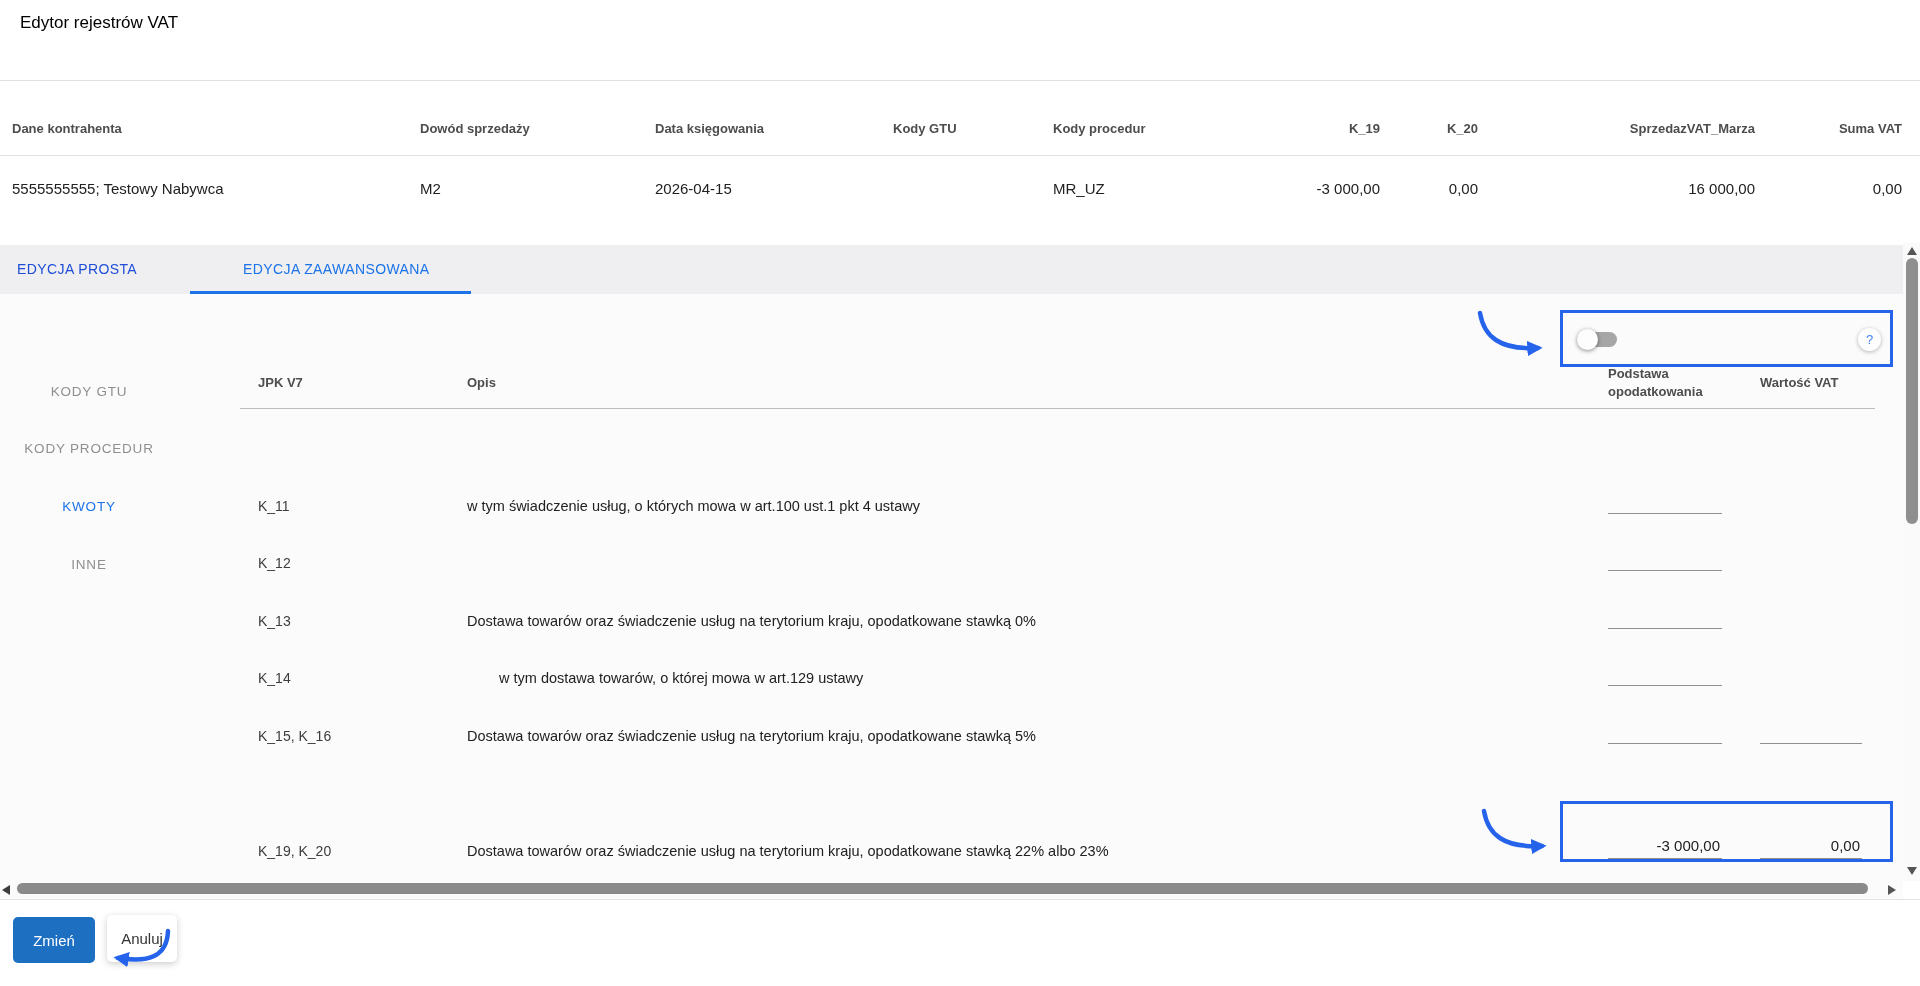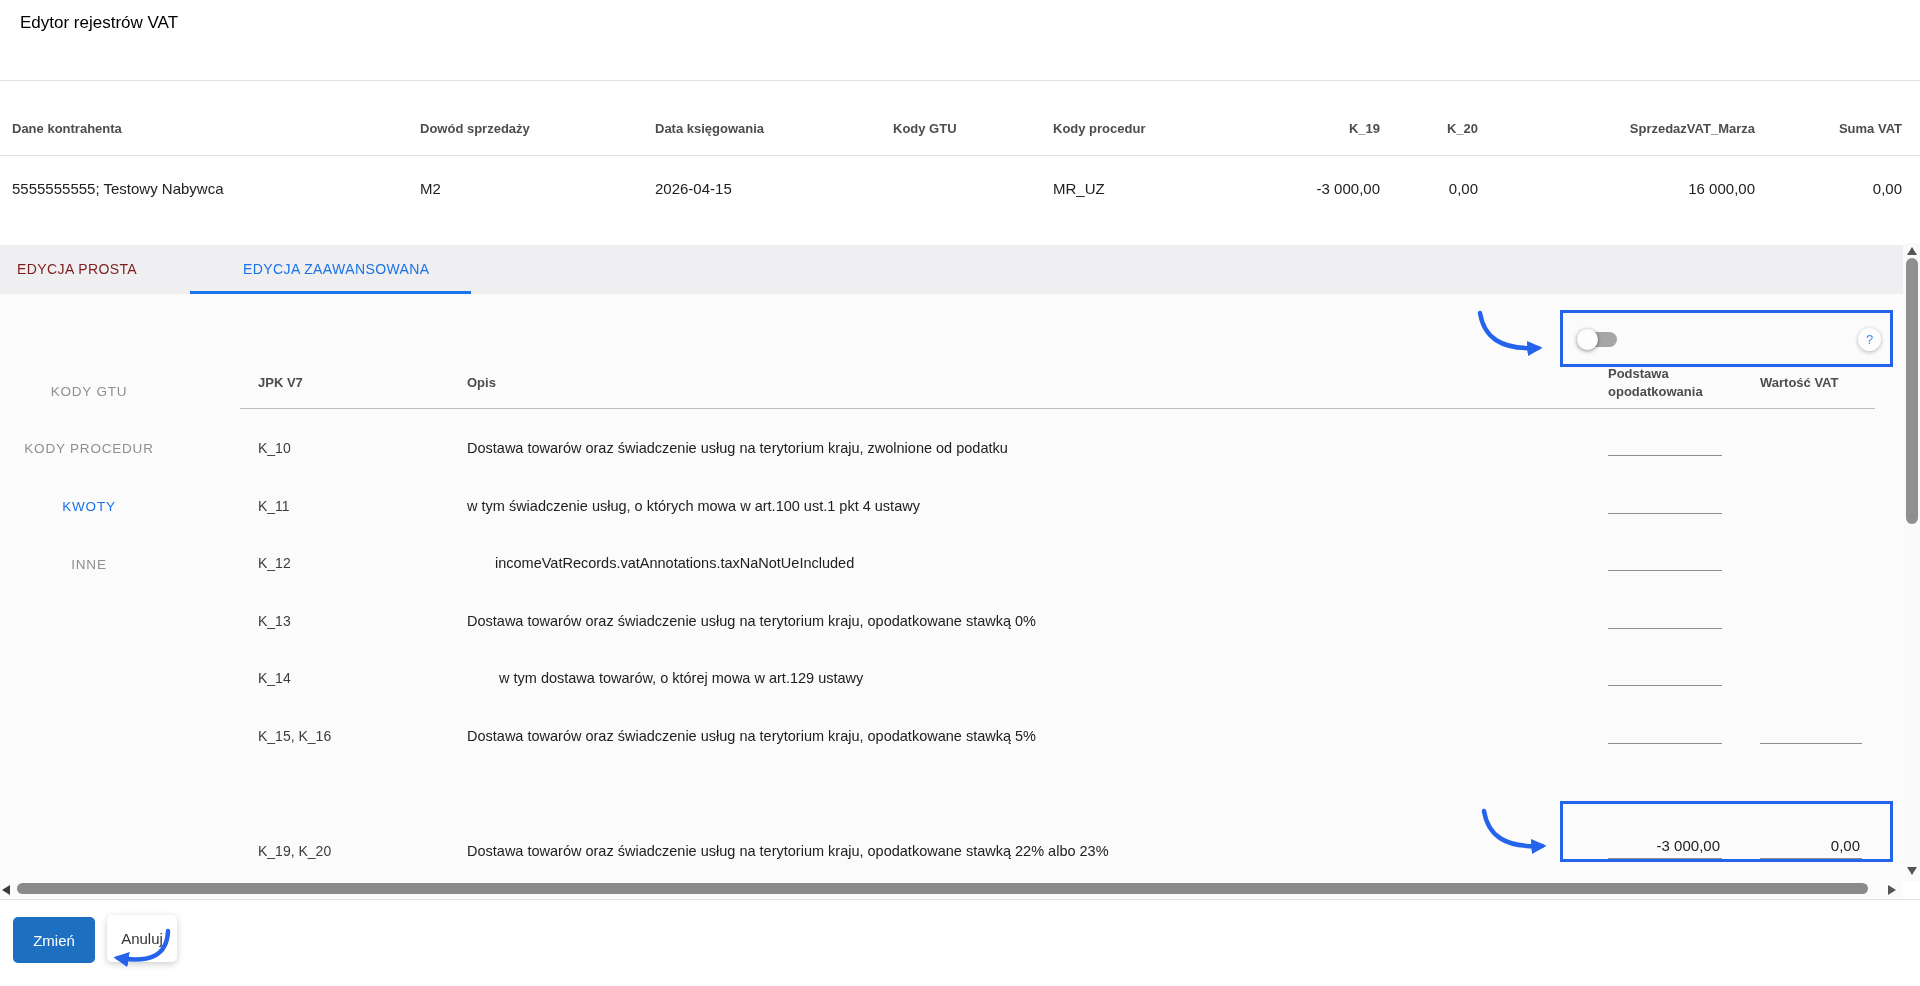--- a/index.html
+++ b/index.html
@@ -15,21 +15,21 @@
   .rec-line-bottom { position:absolute; left:0; top:155px; width:1920px; height:1px; background:#e0e0e0; }
   .rec-h { position:absolute; top:106px; height:46px; line-height:46px; font-size:13px;
            font-weight:700; color:#4d4d4d; white-space:nowrap; }
   .rec-v { position:absolute; top:166px; height:46px; line-height:46px; font-size:15px;
            color:#212121; white-space:nowrap; }
   .ra { text-align:right; }
 
   
   .tabbar { position:absolute; left:0; top:245px; width:1903px; height:49px; background:#efeef0; }
   .tab { position:absolute; top:0; height:49px; line-height:49px; font-size:14px; letter-spacing:.4px;
-         font-weight:500; color:#7f1d1d; cursor:pointer; white-space:nowrap; }
+         font-weight:500; color:#1d4ed8; cursor:pointer; white-space:nowrap; }
   .tab.active { color:#1a73e8;margin-left:32px; }
   .tab-indicator { position:absolute; left:190px; top:46px; width:281px; height:3px; background:#1a73e8; }
 
   
   .content { position:absolute; left:0; top:294px; width:1903px; height:587px; background:#fcfbfc; }
 
   
   .side-item { position:absolute; left:0; width:178px; height:48px; line-height:48px; text-align:center;
                font-size:13.5px; letter-spacing:.8px; color:#8f8f8f; cursor:pointer; }
   .side-item.active { color:#1a73e8; }
@@ -143,33 +143,27 @@
   </div>
   <div class="help-circle">?</div>
 
   <span class="amt-h" style="left:258px; top:375px">JPK V7</span>
   <span class="amt-h" style="left:467px; top:375px">Opis</span>
   <span class="amt-h" style="left:1608px; top:366px">Podstawa</span>
   <span class="amt-h" style="left:1608px; top:384px">opodatkowania</span>
   <span class="amt-h" style="left:1760px; top:375px">Wartość VAT</span>
   <div class="amt-divider"></div>
 
-  <div class="amt-row" style="top:424px">
-    <span class="amt-code">K_10</span>
-    <span class="amt-desc">Dostawa towarów oraz świadczenie usług na terytorium kraju, zwolnione od podatku</span>
-    <input class="uline base" value="" style="">
-  </div>
   <div class="amt-row" style="top:482px">
     <span class="amt-code">K_11</span>
     <span class="amt-desc">w tym świadczenie usług, o których mowa w art.100 ust.1 pkt 4 ustawy</span>
     <input class="uline base" value="" style="">
   </div>
   <div class="amt-row" style="top:539px">
     <span class="amt-code">K_12</span>
-    <span class="amt-desc ind1">incomeVatRecords.vatAnnotations.taxNaNotUeIncluded</span>
     <input class="uline base" value="" style="">
   </div>
   <div class="amt-row" style="top:597px">
     <span class="amt-code">K_13</span>
     <span class="amt-desc">Dostawa towarów oraz świadczenie usług na terytorium kraju, opodatkowane stawką 0%</span>
     <input class="uline base" value="" style="">
   </div>
   <div class="amt-row" style="top:654px">
     <span class="amt-code">K_14</span>
     <span class="amt-desc ind2">w tym dostawa towarów, o której mowa w art.129 ustawy</span>

